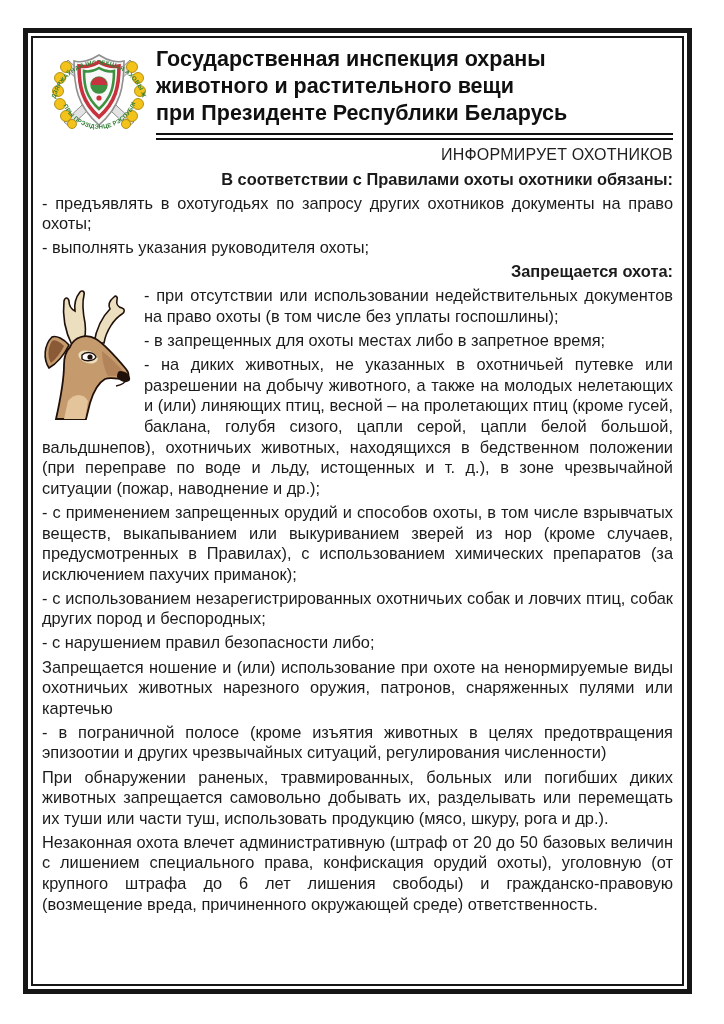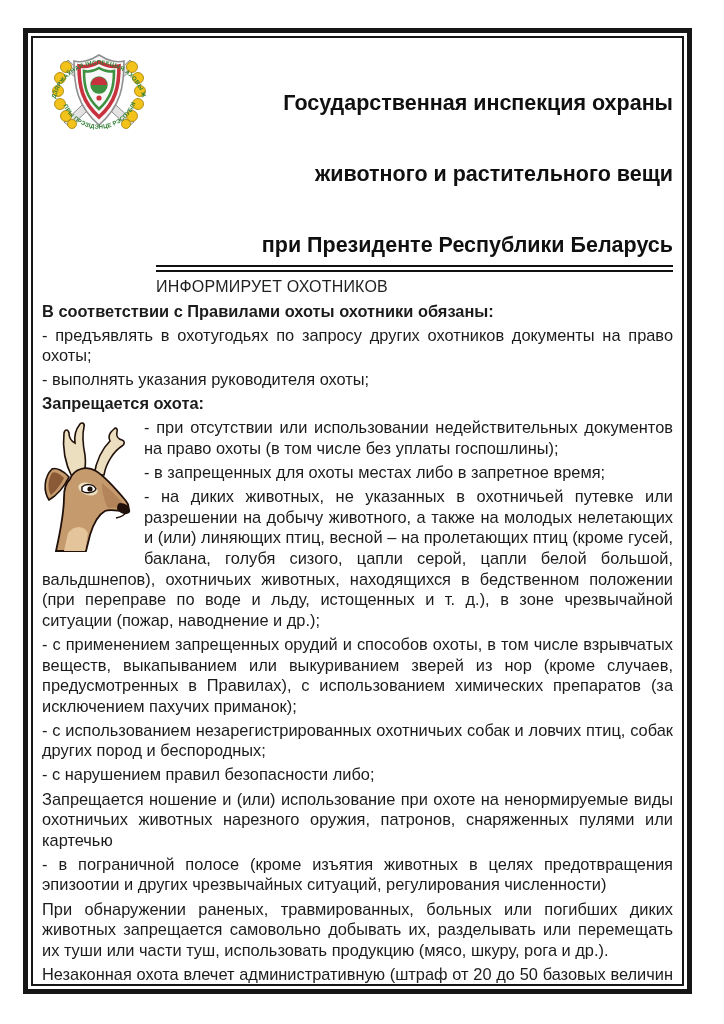--- a/index.html
+++ b/index.html
@@ -5,26 +5,26 @@
   html,body{margin:0;padding:0;background:#fff;}
   .page{position:relative;width:724px;height:1024px;background:#fff;
         font-family:"Liberation Sans", sans-serif;color:#1b1b1b;overflow:hidden;}
   .frame{position:absolute;left:23px;top:28px;width:669px;height:966px;
          border:5px solid #161616;box-sizing:border-box;padding:3px;}
   .inner{width:100%;height:100%;border:2px solid #161616;box-sizing:border-box;
          padding:2px 9px 4px 9px;overflow:hidden;}
   .hdr{display:flex;align-items:flex-start;}
   .emblem-box{flex:none;width:112px;padding:2px 0 0 2px;}
   .titles{flex:1;padding-top:6px;}
-  .title-line{font-size:21.5px;font-weight:700;line-height:27px;text-align:right;color:#101010;margin-top:44px;}
+  .title-line{font-size:21.5px;font-weight:700;line-height:27px;text-align:left;color:#101010;}
   .rule-double{height:3px;border-top:2.5px solid #111;border-bottom:2.5px solid #111;margin-top:6px;}
-  .subtitle{text-align:left;font-size:16px;padding:6px 0 1px;color:#1f1f1f;letter-spacing:.2px;}
+  .subtitle{text-align:right;font-size:16px;padding:6px 0 1px;color:#1f1f1f;letter-spacing:.2px;}
   .body-copy{font-size:16.4px;line-height:20.6px;text-align:justify;}
   .body-copy p{margin:3.5px 0;}
-  .b{font-weight:700;text-align:left;}
+  .b{font-weight:700;text-align:right;}
   .deer-float{float:left;width:100px;height:132px;margin:3px 2px 0 0;}
   .deer-float svg{width:100%;height:100%;display:block;}
 </style>
 </head>
 <body>
 
 <div class="page">
   <div class="frame">
     <div class="inner">
 

